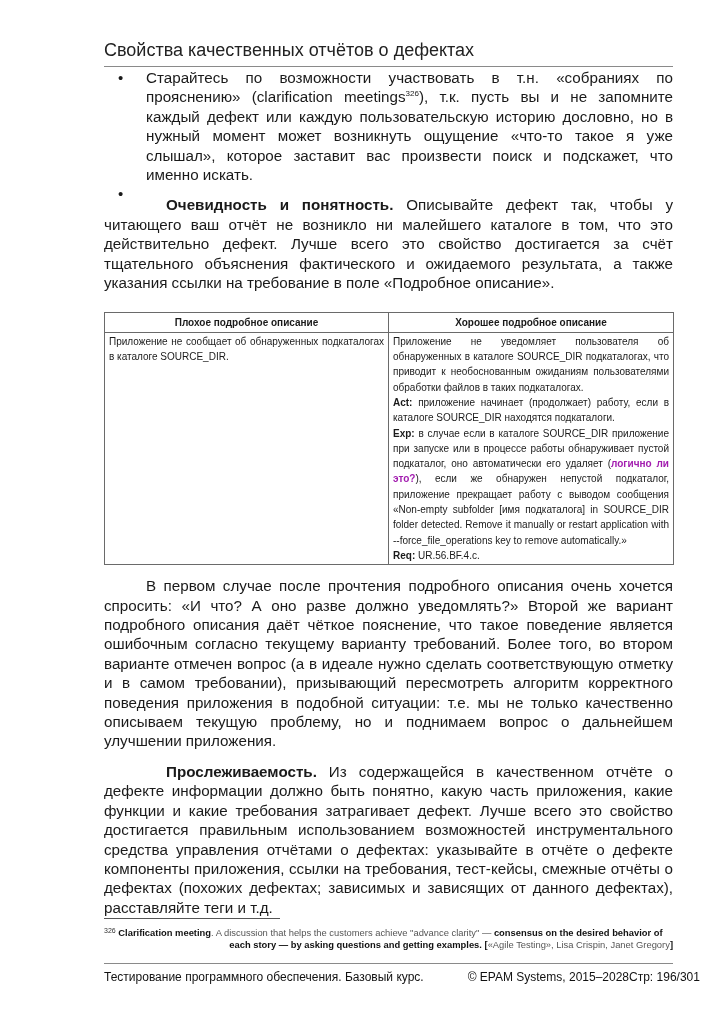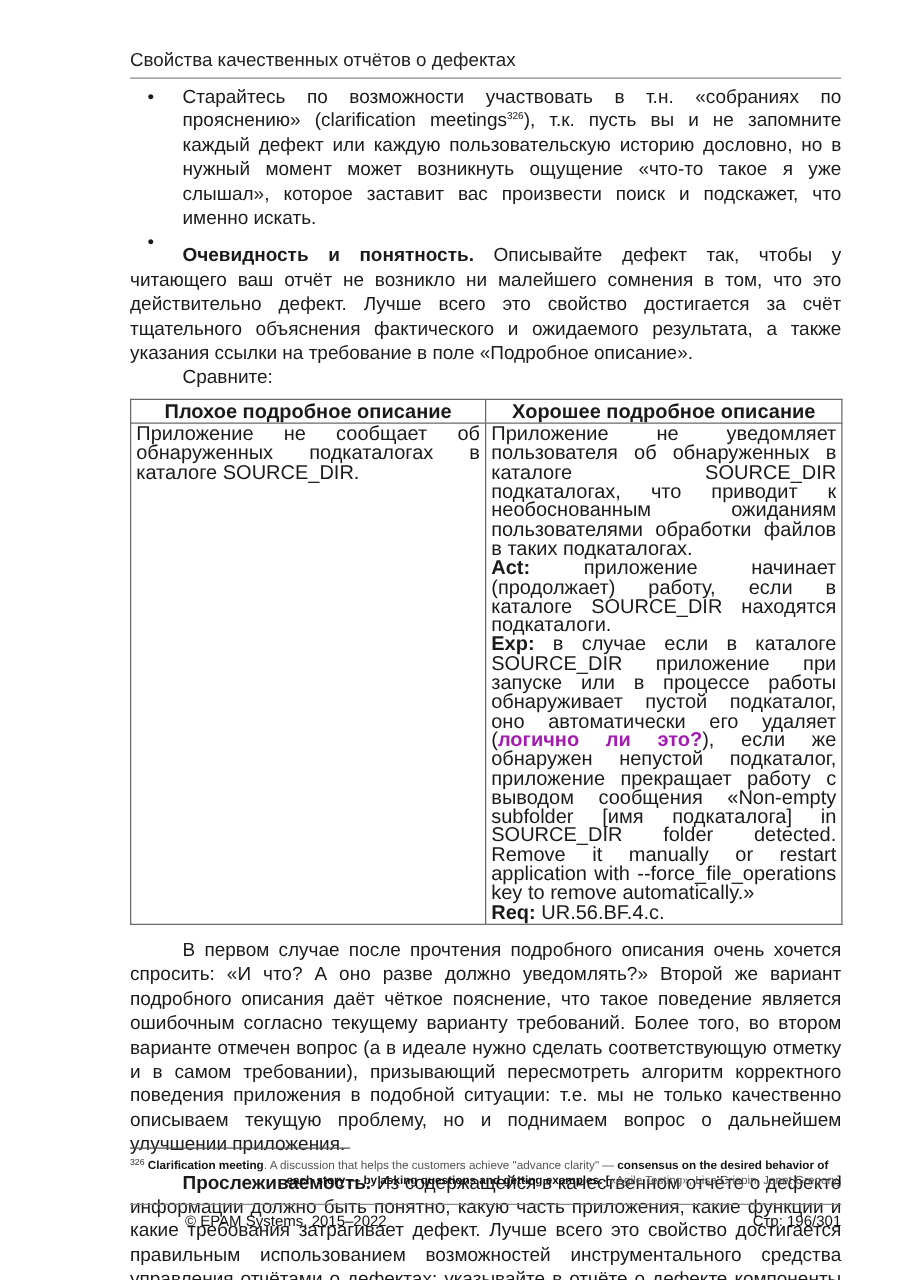--- a/index.html
+++ b/index.html
@@ -2,41 +2,41 @@
 <html><head>
 <meta charset="utf-8">
 <style>
   html, body { margin: 0; padding: 0; background: #ffffff; }
   body {
     width: 725px; height: 1024px; position: relative; overflow: hidden;
     font-family: "Liberation Sans", sans-serif; color: #1a1a1a;
   }
   .page-header {
     position: absolute; left: 104px; top: 40px; width: 569px;
-    font-size: 15px; color: #222; padding-bottom: 5px;
+    font-size: 18px; color: #222; padding-bottom: 5px;
     border-bottom: 1px solid #8a8a8a;
   }
   .content {
     position: absolute; left: 104px; top: 68px; width: 569px;
     font-size: 15.2px; line-height: 19.4px; text-align: justify;
   }
   ul.bullets { list-style: none; margin: 0; padding: 0; }
   ul.bullets li { position: relative; padding-left: 42px; margin: 0; }
   ul.bullets li .bullet {
     position: absolute; left: 14px; top: 0; font-size: 15px;
   }
   sup.fnref { font-size: 8px; line-height: 0; vertical-align: 6px; }
   p { margin: 0; }
   p.indent { text-indent: 42px; }
   .gap { height: 11px; }
-  b.term { font-weight: bold; }
+  b.term { font-weight: bold; margin-left: 20px; }
 
   table.compare {
-    width: 569px; border-collapse: collapse; margin-top: 7px;
-    font-size: 16px; line-height: 15.3px; table-layout: fixed;
+    width: 569px; border-collapse: collapse; margin-top: 20px;
+    font-size: 10px; line-height: 15.3px; table-layout: fixed;
   }
   table.compare th, table.compare td {
     border: 1px solid #6a6a6a; padding: 1px 4px 1px 4px; vertical-align: top;
   }
   table.compare th { font-weight: bold; text-align: center; padding-top: 2px; padding-bottom: 1px; }
   table.compare td { text-align: justify; }
   table.compare col.c1 { width: 284px; }
   table.compare col.c2 { width: 285px; }
   .red { color: #a21caf; font-weight: bold; }
 
@@ -76,23 +76,22 @@
       <span>Старайтесь по возможности участвовать в т.н. «собраниях по прояснению» (clarification meetings</span><sup class="fnref">326</sup><span>), т.к. пусть вы и не запомните каждый дефект или каждую пользовательскую историю дословно, но в нужный момент может возникнуть ощущение «что-то такое я уже слышал», которое заставит вас произвести поиск и подскажет, что именно искать.</span>
     </li>
     <li>
       <span class="bullet">•</span>
     </li>
   </ul>
 
   <div class="gap"></div>
 
   <p class="indent">
-    <b class="term">Очевидность и понятность.</b><span> Описывайте дефект так, чтобы у читающего ваш отчёт не возникло ни малейшего сомнения в том, что это действительно дефект. Лучше всего это свойство достигается за счёт тщательного объяснения фактического и ожидаемого результата, а также указания ссылки на требование в поле «Подробное описание».</span>
+    <b class="term">Очевидность и понятность.</b><span> Описывайте дефект так, чтобы у читающего ваш отчёт не возникло ни малейшего каталоге в том, что это действительно дефект. Лучше всего это свойство достигается за счёт тщательного объяснения фактического и ожидаемого результата, а также указания ссылки на требование в поле «Подробное описание».</span>
   </p>
-  <p class="indent">Сравните:</p>
 
   <table class="compare">
     <colgroup>
         <col class="c1">
         <col class="c2">
       </colgroup>
     <thead>
       <tr>
         <th>Плохое подробное описание</th>
         <th>Хорошее подробное описание</th>
@@ -129,15 +128,16 @@
   <div>
     <span class="num">326</span>
     <span class="fn-term">Clarification meeting</span><span>. A discussion that helps the customers achieve "advance clarity" — </span><span class="dark">consensus on the desired behavior of</span>
   </div>
   <div class="line2">
     <span class="dark">each story — by asking questions and getting examples. [</span><span>«Agile Testing», Lisa Crispin, Janet Gregory</span><span class="dark">]</span>
   </div>
 </div>
 
 <div class="page-footer">
-  <span class="copyright">© EPAM Systems, 2015–2022</span>
+  <span class="course">Тестирование программного обеспечения. Базовый курс.</span>
+  <span class="copyright">© EPAM Systems, 2015–2028</span>
   <span class="pagenum">Стр: 196/301</span>
 </div>
 
 </body></html>

